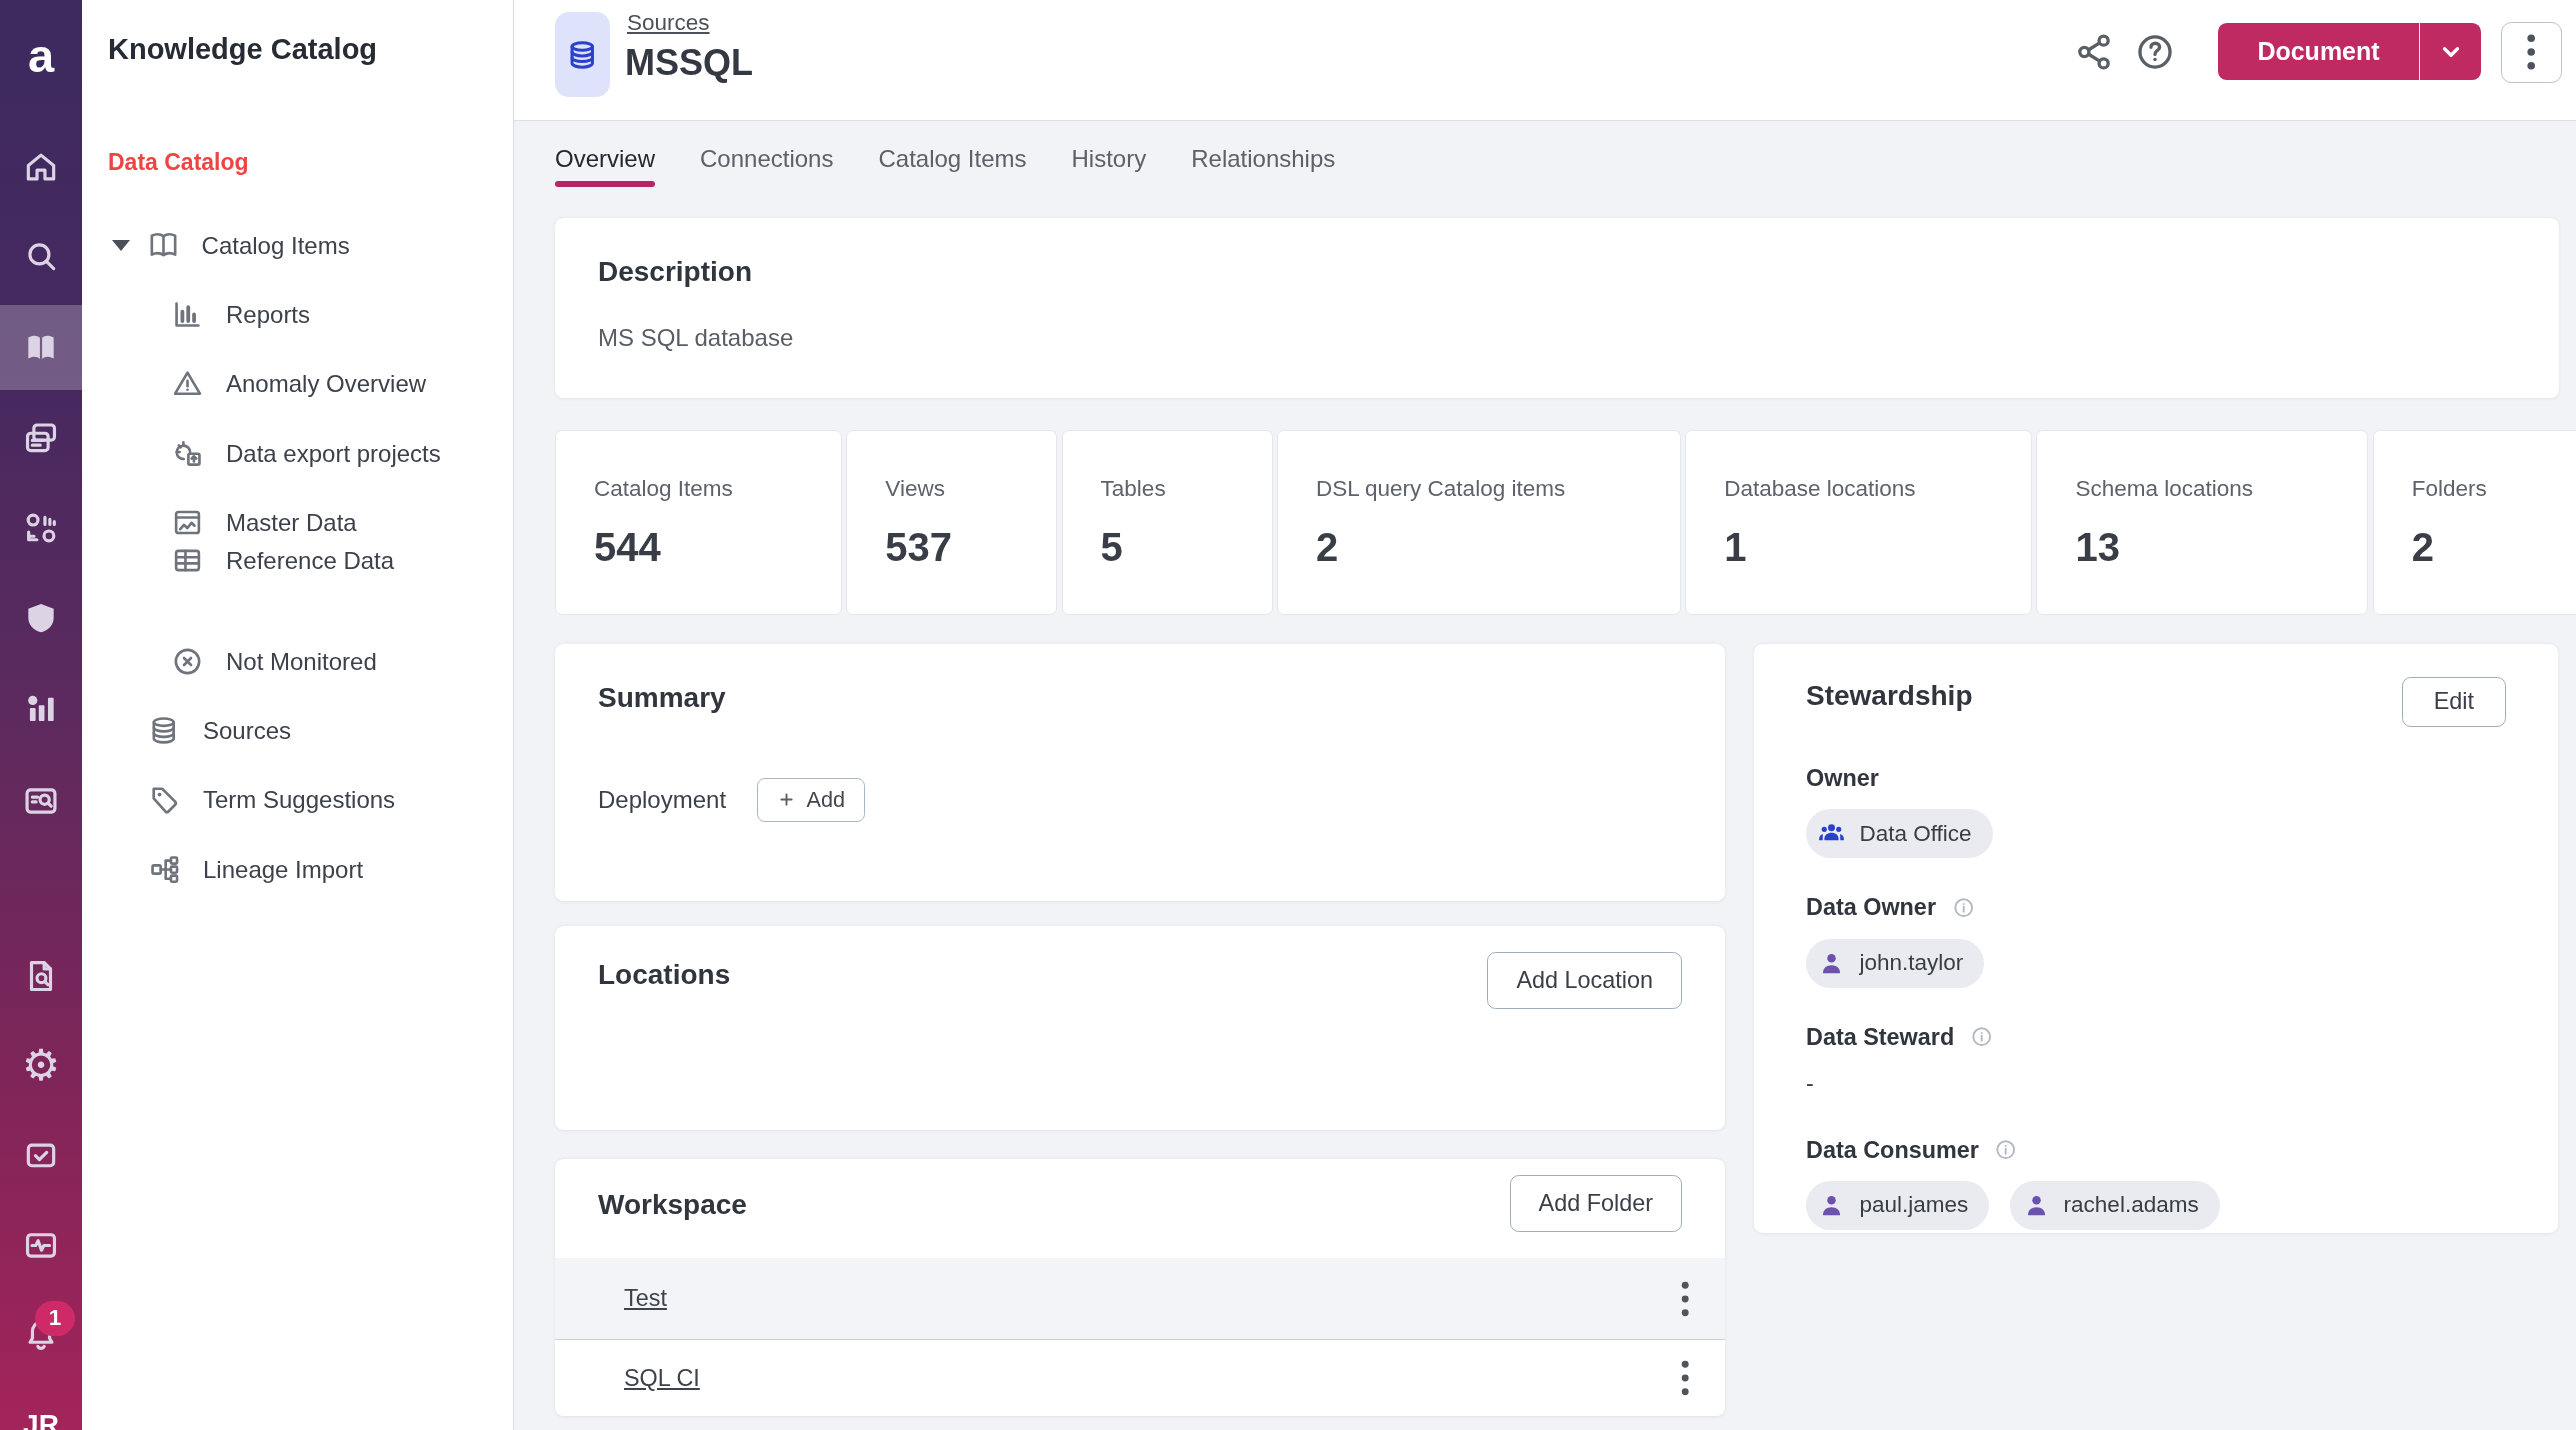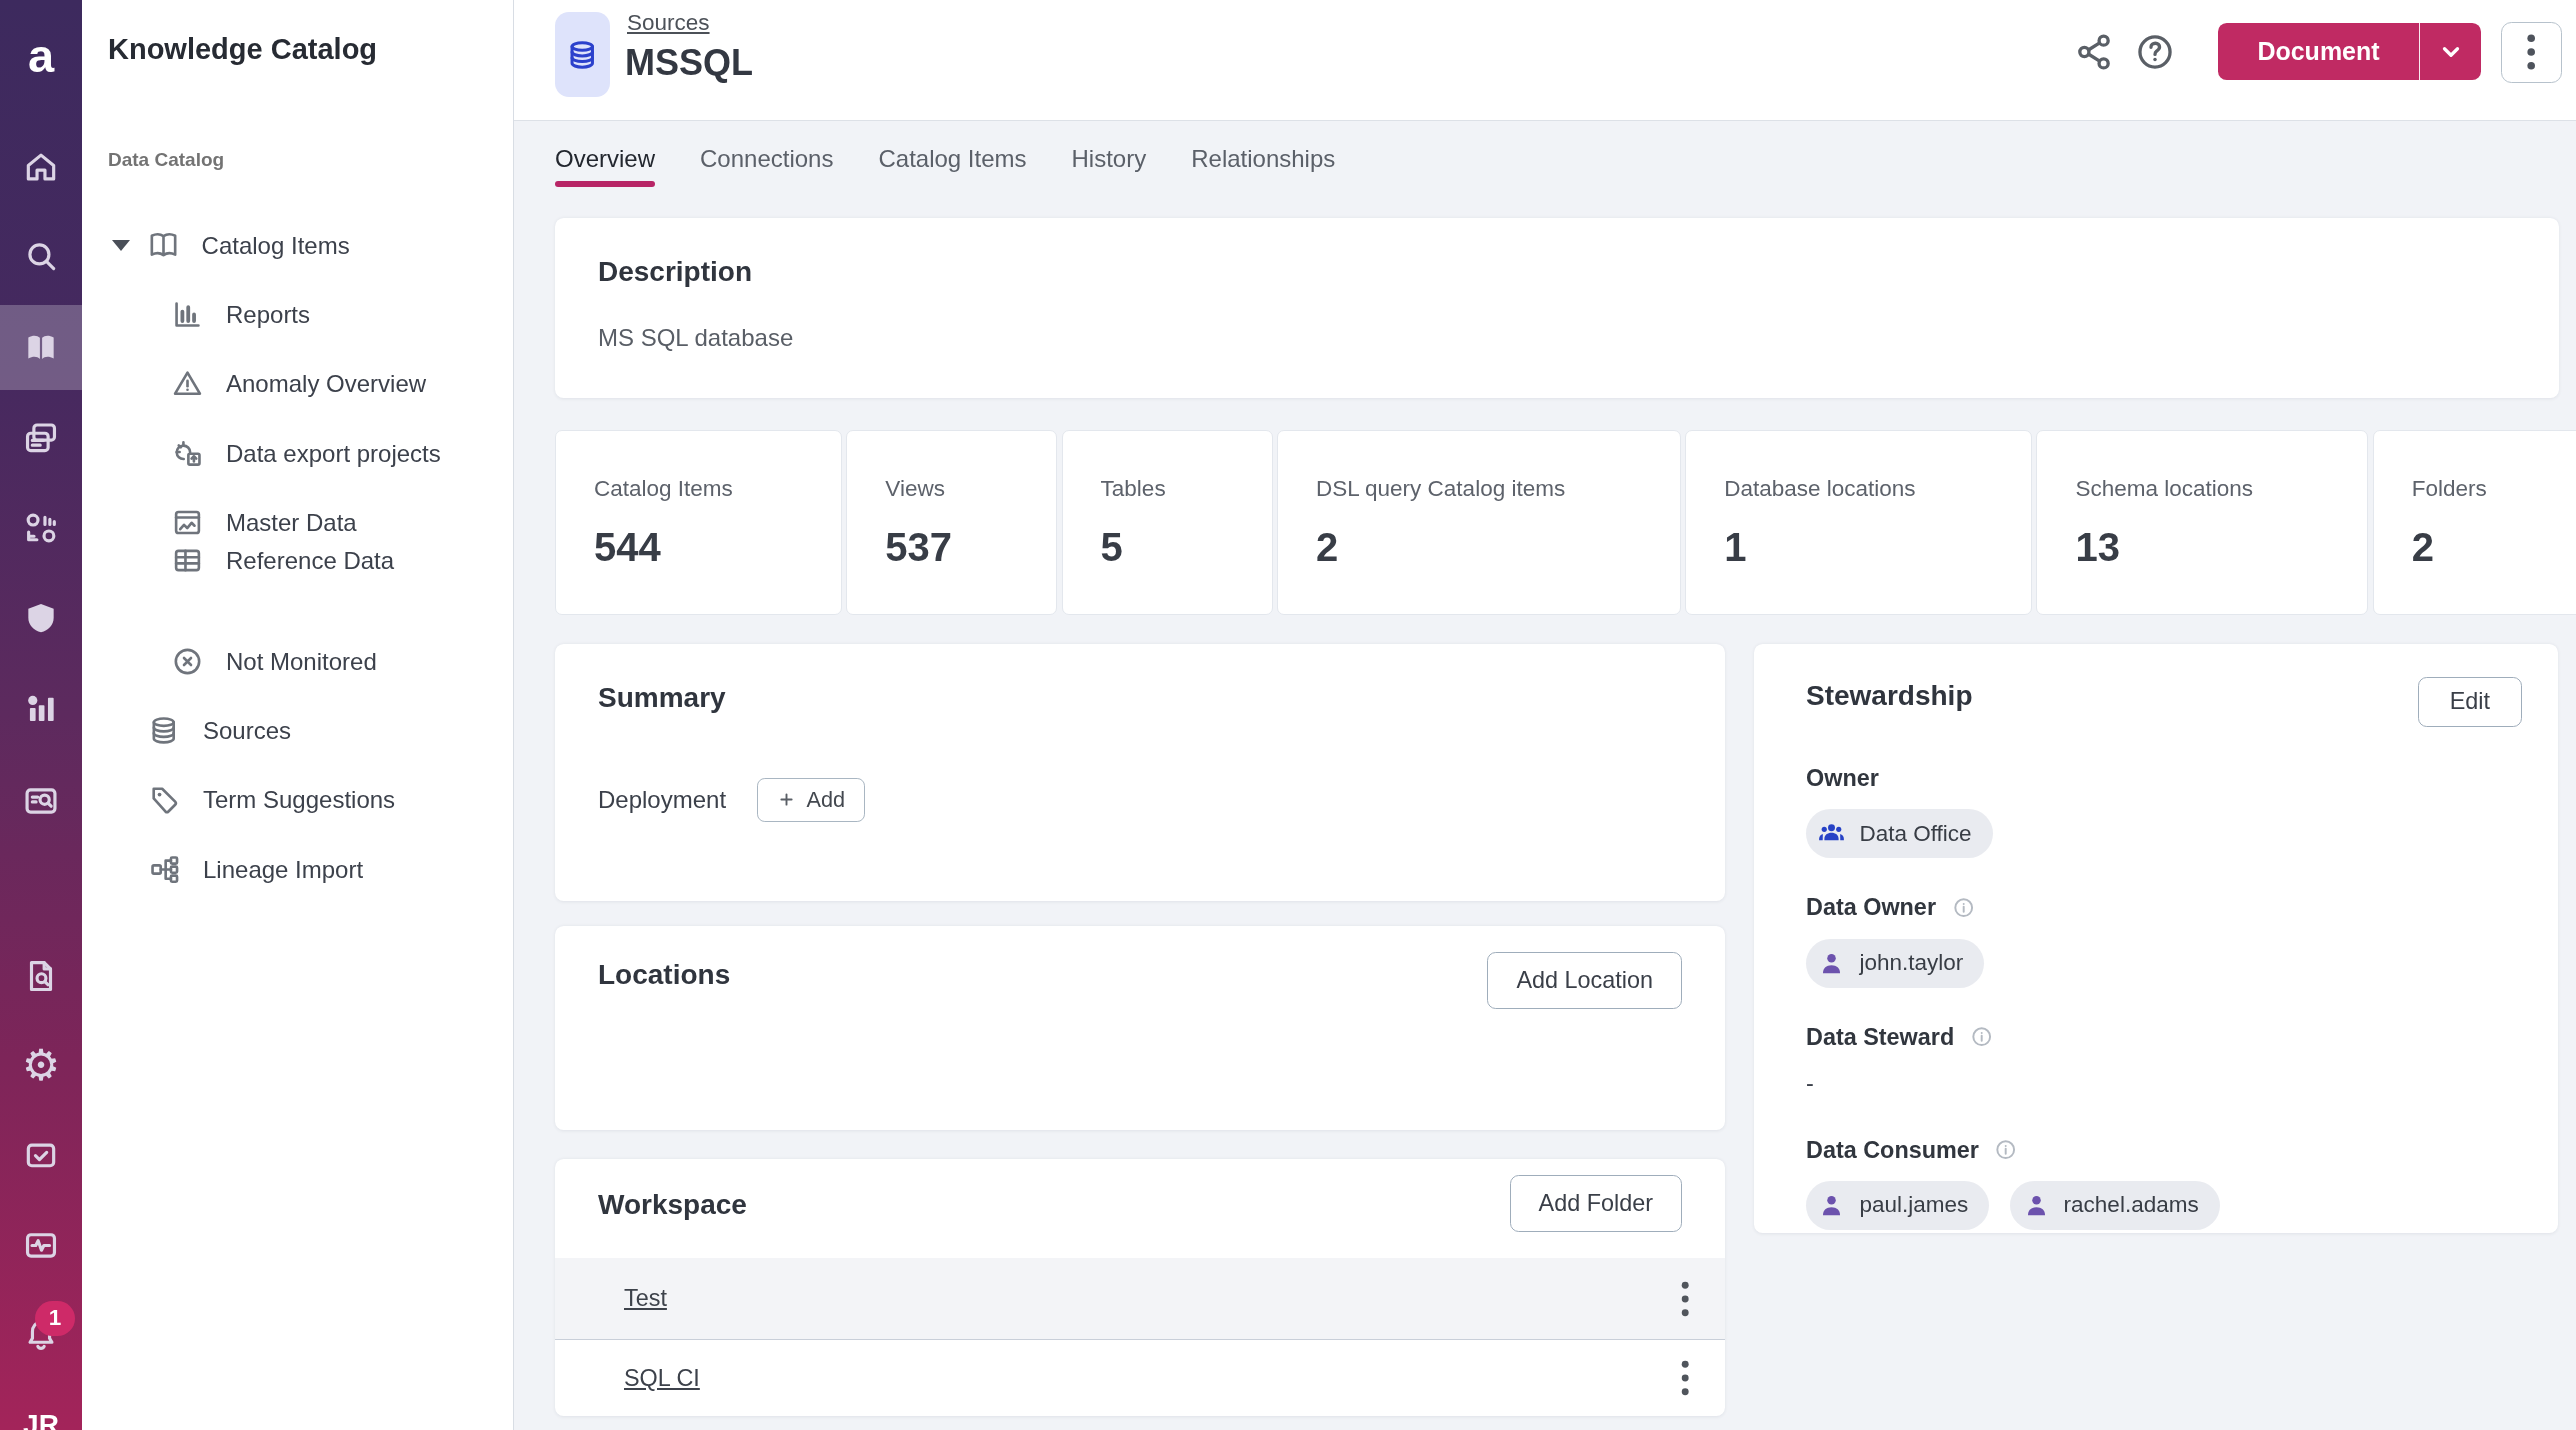--- a/index.html
+++ b/index.html
@@ -26,21 +26,21 @@
   .rail-gear { font-size:43px; line-height:1; color:#dcd4e5; }
   .badge { position:absolute; top:8.7px; right:7px; min-width:40px; height:35px; padding:0 8.7px;
     border-radius:19px; background:#ce2a68; color:#fff; font-size:22.5px; font-weight:700;
     display:flex; align-items:center; justify-content:center; }
   .rail-avatar { color:#fff; font-size:28px; font-weight:700; }
 
   
   .sidebar { position:absolute; left:82px; top:0; width:432px; height:1430px;
     background:#fff; border-right:1.7px solid #d8dde4; z-index:4; }
   .app-title { position:absolute; left:26px; top:33px; font-size:29px; font-weight:600; color:#272b33; }
-  .section-title { position:absolute; left:26px; top:149px; font-size:19px; font-weight:600; color:#737373; }
+  .section-title { position:absolute; left:26px; top:149px; font-size:23px; font-weight:600; color:#ef4444; }
   .tree-item { position:absolute; left:0; width:100%; height:69px;
     display:flex; align-items:center; font-size:24px; color:#3c414b; cursor:pointer; }
   .tree-item.lvl0c { padding-left:30px; }
   .tree-item.lvl0  { padding-left:65px; }
   .tree-item.lvl1  { padding-left:88px; }
   .caret { width:0; height:0; border-left:9.5px solid transparent; border-right:9.5px solid transparent;
     border-top:11.3px solid #4a4f58; margin-right:15.6px; }
   .tree-icon { width:35px; height:35px; margin-right:21px; flex:none; color:#6f747c; }
   .tree-icon svg { width:35px; height:35px; stroke:currentColor; fill:none;
     stroke-width:1.8; stroke-linecap:round; stroke-linejoin:round; }
@@ -112,21 +112,21 @@
   .card-workspace { left:41px; top:1038px; width:1170px; height:257px; overflow:hidden; }
   .card-workspace .card-title { position:absolute; left:43px; top:29.5px; }
   .ws-btn { position:absolute; right:43px; top:15.6px; padding:14px 28px; }
   .ws-rows { position:absolute; left:0; right:0; top:99px; }
   .ws-row { height:81px; display:flex; align-items:center; padding:0 35px 0 69px; }
   .ws-row.shaded { background:#f3f4f7; }
   .ws-row + .ws-row { border-top:1.7px solid #c9cfd9; height:77px; }
 
   .card-stew { left:1240px; top:523px; width:804px; height:589px; }
   .card-stew .card-title { position:absolute; left:52px; top:36px; }
-  .edit-btn { position:absolute; right:36px; top:33px; padding:10.4px 31px; }
+  .edit-btn { position:absolute; right:52px; top:33px; padding:10.4px 31px; }
   .stew-body { position:absolute; left:52px; top:121px; right:35px; }
   .field-label { font-size:23.4px; font-weight:600; color:#31363e;
     display:flex; align-items:center; gap:15.6px; }
   .info-icon { width:23.4px; height:23.4px; cursor:pointer; }
   .info-icon svg { width:23.4px; height:23.4px; stroke:#b4bac2; fill:none; stroke-width:2; stroke-linecap:round; }
   .chip-row { margin:17.3px 0 36px 0; display:flex; gap:21px; }
   .chip { display:inline-flex; align-items:center; gap:12px; background:#e9ebf0;
     border-radius:26px; padding:0 21px 0 10.4px; height:49px; font-size:22.5px; color:#383d45; cursor:pointer; }
   .chip svg { width:31px; height:31px; }
   .empty-val { font-size:23.4px; color:#3b404a; margin:19px 0 40px 0; }

